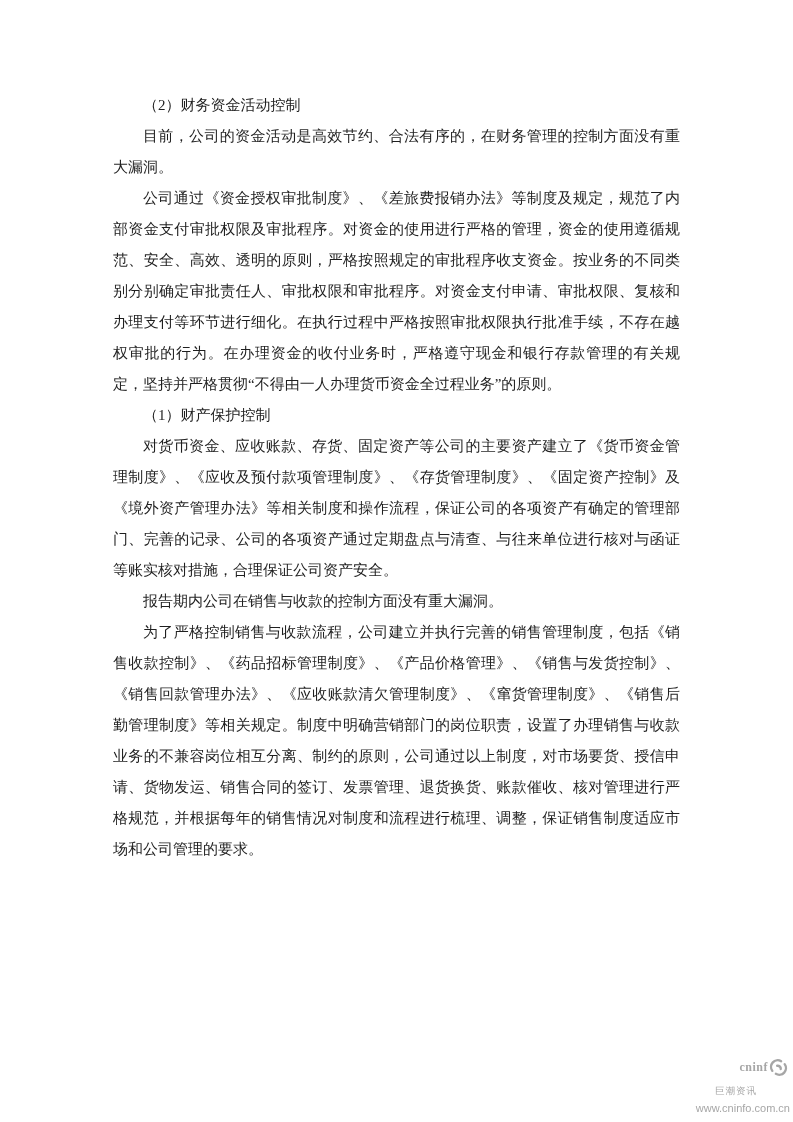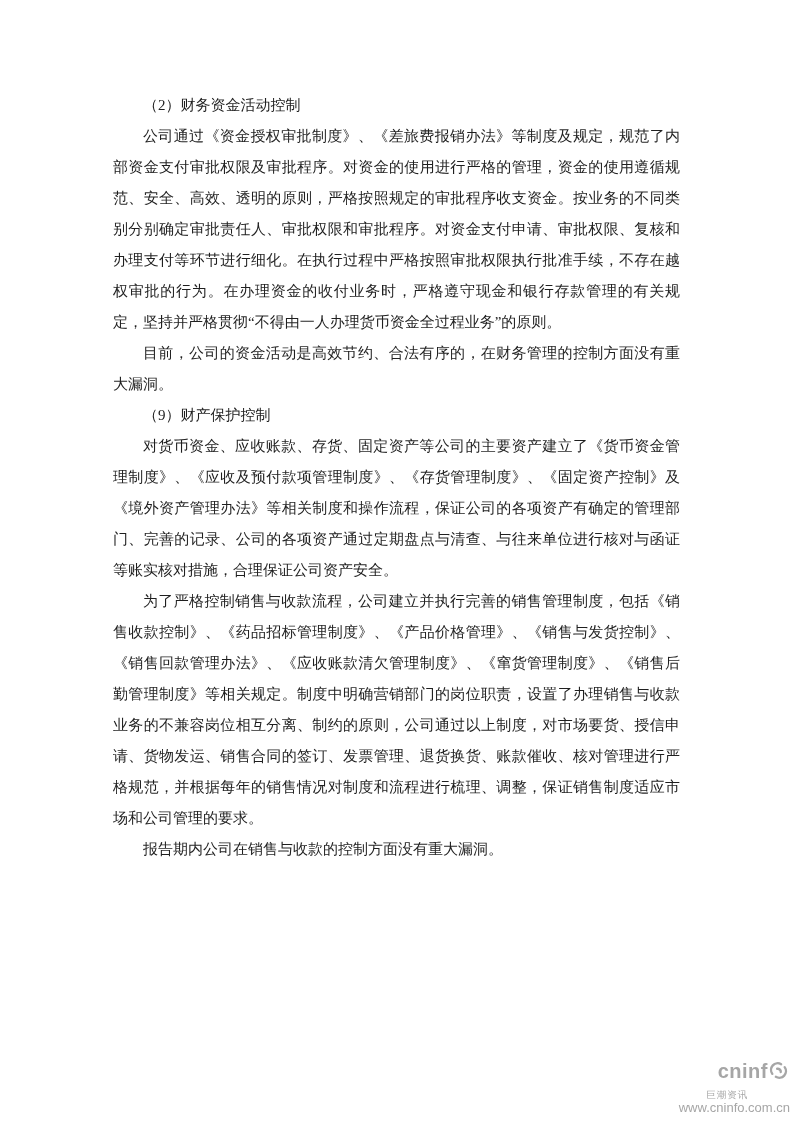--- a/index.html
+++ b/index.html
@@ -46,55 +46,56 @@
     user-select: none;
   }
   .cninfo-top {
     display: flex;
     align-items: center;
     justify-content: flex-end;
     gap: 1px;
     padding-right: 2px;
   }
   .cninfo-word {
-    font-size: 20px;
+    font-size: 12px;
     font-weight: bold;
     letter-spacing: 0.5px;
+    font-family: Liberation Serif, serif;
   }
   .cninfo-swirl {
     display: inline-flex;
     width: 19px;
     height: 19px;
   }
   .cninfo-cn {
     font-size: 9.5px;
     margin-top: 9px;
     letter-spacing: 1px;
     padding-right: 14px;
   }
   .cninfo-url {
-    font-size: 13px;
-    margin-top: 2px;
+    font-size: 11px;
+    margin-top: 8px;
     white-space: nowrap;
   }
 </style>
 </head>
 <body>
 
 <div class="page">
 
   <div class="content">
 
   <p class="para">（2）财务资金活动控制</p>
+      <p class="para">目前，公司的资金活动是高效节约、合法有序的，在财务管理的控制方面没有重大漏洞。</p>
       <p class="para">公司通过《资金授权审批制度》、《差旅费报销办法》等制度及规定，规范了内部资金支付审批权限及审批程序。对资金的使用进行严格的管理，资金的使用遵循规范、安全、高效、透明的原则，严格按照规定的审批程序收支资金。按业务的不同类别分别确定审批责任人、审批权限和审批程序。对资金支付申请、审批权限、复核和办理支付等环节进行细化。在执行过程中严格按照审批权限执行批准手续，不存在越权审批的行为。在办理资金的收付业务时，严格遵守现金和银行存款管理的有关规定，坚持并严格贯彻“不得由一人办理货币资金全过程业务”的原则。</p>
-      <p class="para">目前，公司的资金活动是高效节约、合法有序的，在财务管理的控制方面没有重大漏洞。</p>
-      <p class="para">（9）财产保护控制</p>
+      <p class="para">（1）财产保护控制</p>
       <p class="para">对货币资金、应收账款、存货、固定资产等公司的主要资产建立了《货币资金管理制度》、《应收及预付款项管理制度》、《存货管理制度》、《固定资产控制》及《境外资产管理办法》等相关制度和操作流程，保证公司的各项资产有确定的管理部门、完善的记录、公司的各项资产通过定期盘点与清查、与往来单位进行核对与函证等账实核对措施，合理保证公司资产安全。</p>
+      <p class="para">报告期内公司在销售与收款的控制方面没有重大漏洞。</p>
       <p class="para">为了严格控制销售与收款流程，公司建立并执行完善的销售管理制度，包括《销售收款控制》、《药品招标管理制度》、《产品价格管理》、《销售与发货控制》、《销售回款管理办法》、《应收账款清欠管理制度》、《窜货管理制度》、《销售后勤管理制度》等相关规定。制度中明确营销部门的岗位职责，设置了办理销售与收款业务的不兼容岗位相互分离、制约的原则，公司通过以上制度，对市场要货、授信申请、货物发运、销售合同的签订、发票管理、退货换货、账款催收、核对管理进行严格规范，并根据每年的销售情况对制度和流程进行梳理、调整，保证销售制度适应市场和公司管理的要求。</p>
-      <p class="para">报告期内公司在销售与收款的控制方面没有重大漏洞。</p>
     </div>
 
   <div class="cninfo">
     <div class="cninfo-top">
       <span class="cninfo-word">cninf</span>
       <span class="cninfo-swirl">
         <svg width="19" height="19" viewBox="0 0 20 20" aria-hidden="true">
           <g fill="none" stroke="#a6a6a6" stroke-width="2.5" stroke-linecap="round">
             <path d="M3.5 13.5 A7 7 0 0 1 12.8 3.4"></path>
             <path d="M16.5 6.5 A7 7 0 0 1 7.2 16.6"></path>

